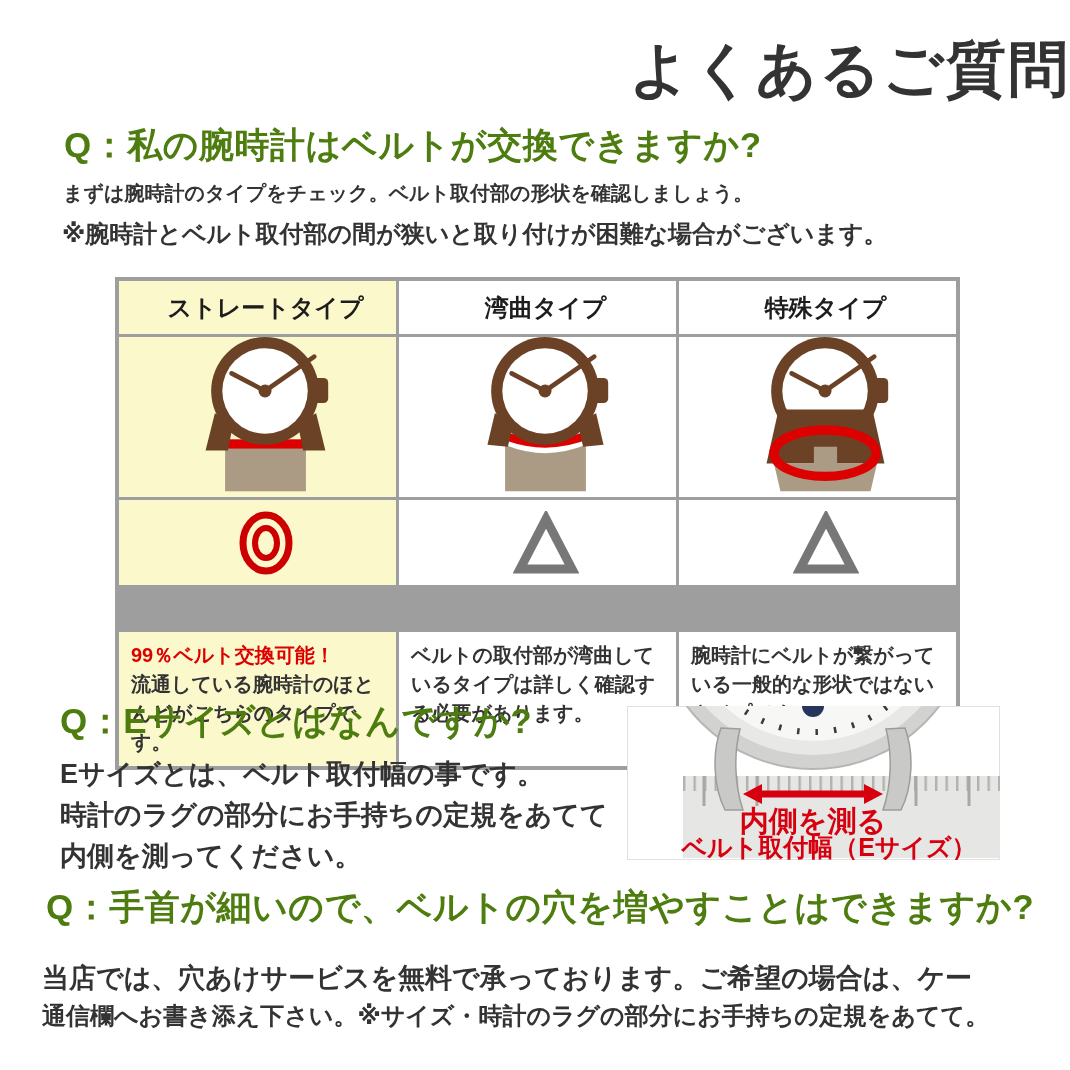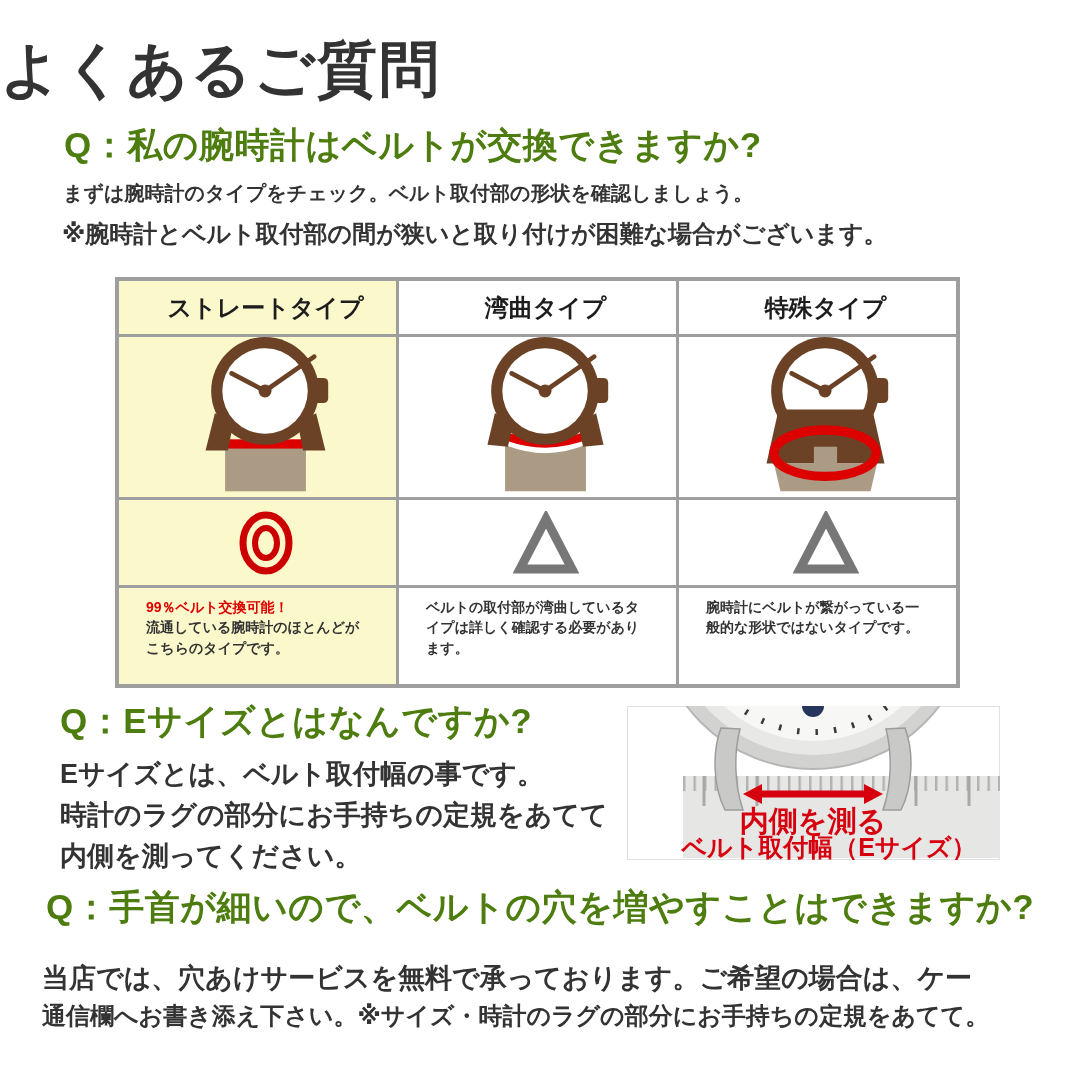--- a/index.html
+++ b/index.html
@@ -2,40 +2,40 @@
 <html><head>
 <meta charset="utf-8">
 <style>
   html,body{margin:0;padding:0;background:#fff;}
   .canvas{
     position:relative;width:1070px;height:1070px;background:#ffffff;overflow:hidden;
     font-family:"Liberation Sans","DejaVu Sans",sans-serif;color:#333;
   }
   .abs{position:absolute;}
   .page-title{
-    top:30px;left:0;width:1070px;text-align:left;
+    top:30px;left:0;width:1070px;text-align:right;
     font-size:60px;font-weight:900;color:#333;letter-spacing:2px;
   }
   .q-heading{
     font-size:35px;font-weight:900;color:#4d7c0f;letter-spacing:0.5px;white-space:nowrap;
   }
   .q1-heading{top:122px;left:64px;}
   .q1-body{top:180px;left:63px;font-size:20px;font-weight:600;white-space:nowrap;}
   .q1-note{top:218px;left:62px;font-size:24px;font-weight:600;white-space:nowrap;}
 
   .faq-table{
     top:277px;left:115px;width:845px;
     display:grid;grid-template-columns:1fr 1fr 1fr;
     grid-template-rows:53px 160px 85px minmax(96px,auto);
     gap:3px;background:#9e9e9e;border:4px solid #9e9e9e;box-sizing:border-box;
   }
   .cell{background:#ffffff;display:flex;align-items:center;justify-content:center;overflow:hidden;padding-left:16px;}
   .cell.yellow{background:#fbf8cc;}
   .cell.hdr{font-size:24px;font-weight:800;color:#1d1d1d;}
-  .cell.desc{display:block;padding:9px 27px;font-size:14px;font-weight:600;line-height:1.45;color:#333;}
+  .cell.desc{display:block;padding:9px 12px;font-size:20px;font-weight:600;line-height:1.45;color:#333;margin-top:44px;}
   .desc-highlight{color:#dd0000;font-weight:800;}
 
   .q2-heading{top:698px;left:60px;}
   .q2-body{top:754px;left:60px;font-size:27px;font-weight:600;line-height:41px;white-space:nowrap;}
   .q2-photo{top:706px;left:627px;}
 
   .q3-heading{top:884px;left:46px;}
   .q3-body{top:940px;left:42px;font-weight:600;white-space:nowrap;}
   .q3-body .l12{font-size:27px;line-height:38px;margin-top:19px;}
   .q3-body .l3{font-size:24px;line-height:38px;}

